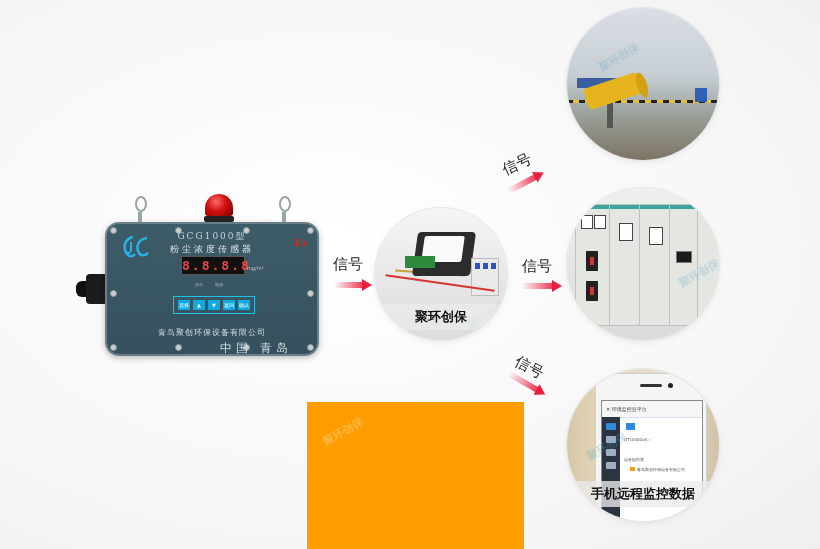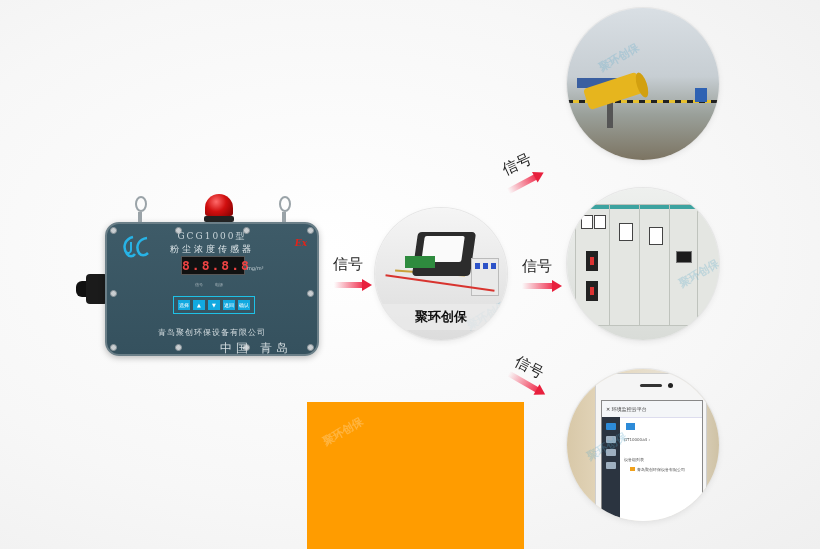--- a/index.html
+++ b/index.html
@@ -249,17 +249,18 @@
         <div class="ic"></div>
         <div class="ic"></div>
       </div>
       <div class="btn"></div>
       <div class="row" style="top:36px">GT10000a4 ›</div>
       <div class="row" style="top:56px">设备组列表</div>
       <div class="row" style="top:66px;left:28px"><span class="folder"></span><span>青岛聚创环保设备有限公司</span></div>
     </div>
   </div>
   <div class="wm" style="left:18px;top:70px">聚环创保</div>
+  <div class="caption-band" style="top:112px">手机远程监控数据</div>
 </div>
 
 <div class="abs orange">
   <div class="wm" style="left:14px;top:22px;color:rgba(255,255,255,0.25)">聚环创保</div>
 </div>
 
 </body></html>

